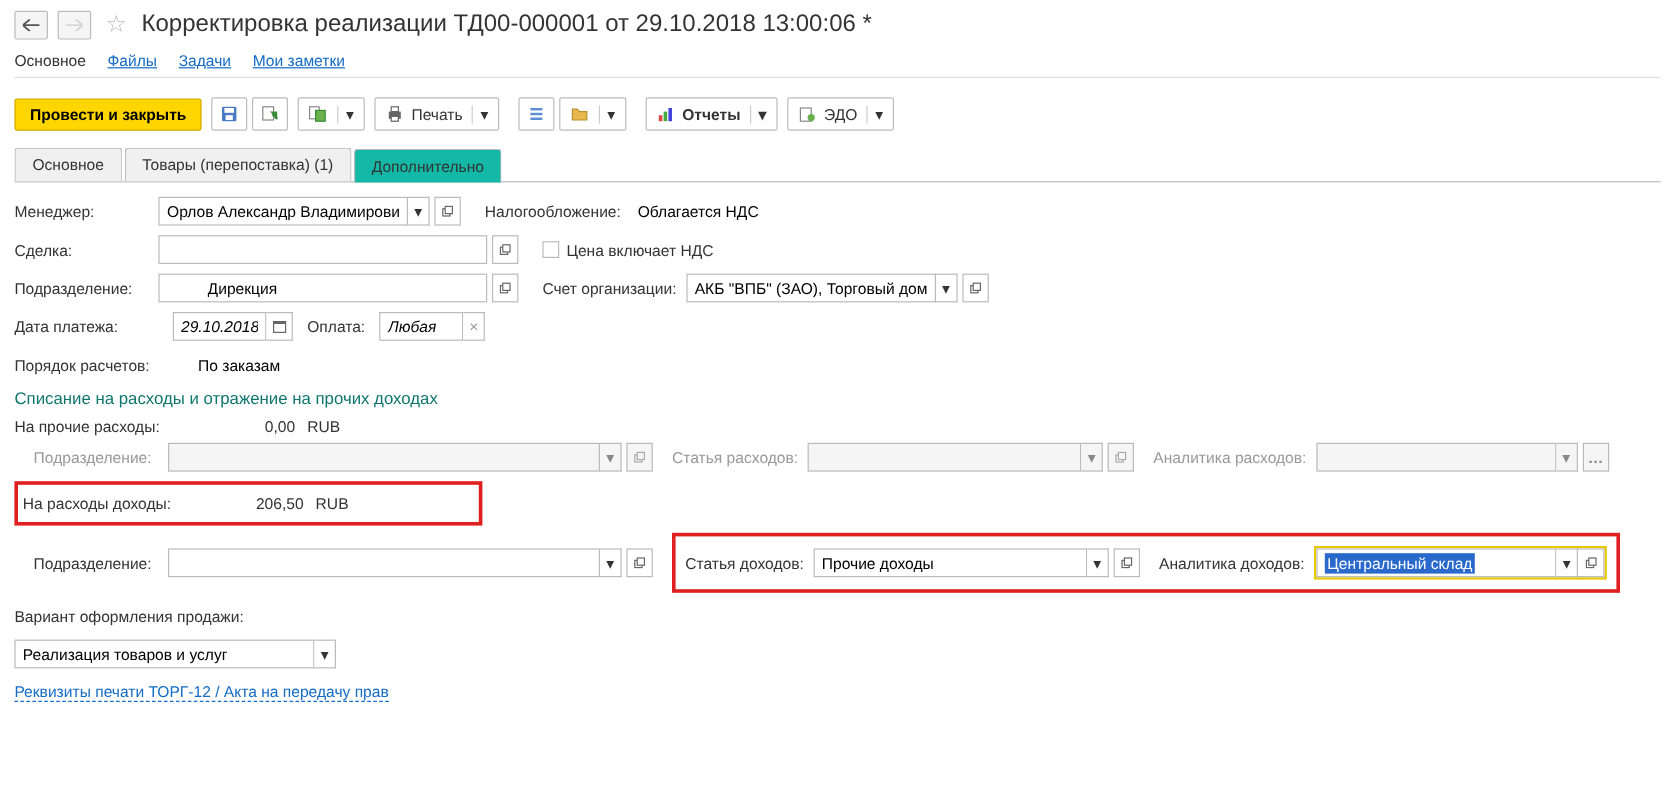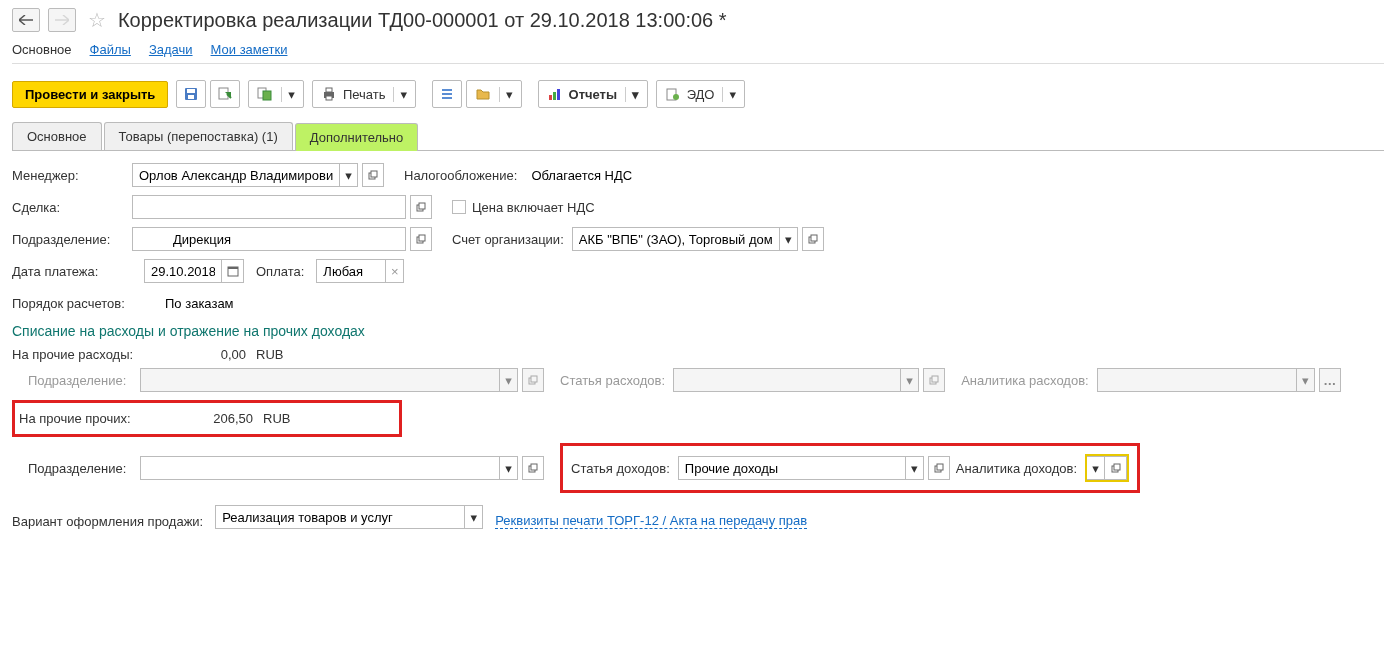--- a/index.html
+++ b/index.html
@@ -18,30 +18,30 @@
     
     .toolbar { display: flex; align-items: center; gap: 8px; margin-bottom: 14px; }
     .toolbar-group { display: flex; gap: 4px; }
     .btn-primary { background: #ffd600; border: 1px solid #d4a800; padding: 5px 12px; font-weight: bold; cursor: pointer; border-radius: 2px; font-size: 13px; }
     .btn-icon { width: 30px; height: 28px; border: 1px solid #bbb; background: #fff; display: inline-flex; align-items: center; justify-content: center; cursor: pointer; border-radius: 2px; }
     .btn-text { height: 28px; border: 1px solid #bbb; background: #fff; display: inline-flex; align-items: center; padding: 0 8px; gap: 6px; cursor: pointer; border-radius: 2px; font-size: 13px; }
     .btn-split { border-left: 1px solid #ccc; padding-left: 6px; margin-left: 2px; }
     
     .tabs { display: flex; margin-bottom: 0; border-bottom: 1px solid #bbb; }
     .tab { padding: 6px 14px; border: 1px solid #bbb; border-bottom: none; background: #f0f0f0; cursor: pointer; margin-right: 2px; border-radius: 3px 3px 0 0; }
-    .tab.active { background: #bef264; position: relative; top: 1px; }
+    .tab.active { background: #14b8a6; position: relative; top: 1px; }
     
     .form-area { padding: 12px 0; }
     .form-row { display: flex; align-items: center; margin-bottom: 8px; gap: 12px; }
     .label { width: 120px; flex-shrink: 0; }
     .label-short { width: 135px; flex-shrink: 0; }
     .input-group { display: flex; align-items: center; }
     .input-field { border: 1px solid #bbb; padding: 3px 6px; height: 24px; background: #fff; font-size: 13px; }
     .input-wide { width: 208px; }
-    .input-sm { width: 70px; }
+    .input-sm { width: 70px; font-style: italic; }
     .dropdown-btn { width: 18px; height: 24px; border: 1px solid #bbb; border-left: none; background: #fff; display: flex; align-items: center; justify-content: center; cursor: pointer; }
     .expand-btn { width: 22px; height: 24px; border: 1px solid #bbb; margin-left: 4px; background: #fff; display: flex; align-items: center; justify-content: center; cursor: pointer; }
     .cal-btn { width: 22px; height: 24px; border: 1px solid #bbb; border-left: none; background: #fff; display: flex; align-items: center; justify-content: center; cursor: pointer; }
     .clear-btn { width: 18px; height: 24px; border: 1px solid #bbb; border-left: none; background: #fff; display: flex; align-items: center; justify-content: center; cursor: pointer; color: #999; }
     .readonly { border: none; background: transparent; }
     .checkbox-row { display: flex; align-items: center; gap: 6px; }
     .checkbox { width: 14px; height: 14px; border: 1px solid #bbb; }
     
     .col-left { display: flex; align-items: center; }
     .col-right { display: flex; align-items: center; }
@@ -61,21 +61,21 @@
     .yellow-box { border: 2px solid #e8c800; }
     .yellow-box .input-field { background: #fff; color: #0050cc; }
     .selected-text { background: #2969cc; color: #fff; padding: 1px 2px; }
     
     .amount-row { display: flex; align-items: center; }
     .amount-label { width: 140px; }
     .amount-value { width: 100px; text-align: right; padding-right: 6px; }
     .amount-cur { margin-left: 4px; }
     .link-dotted { color: #146cc5; border-bottom: 1px dashed #146cc5; cursor: pointer; }
     
-    .bottom-row { display: flex; align-items: flex-end; gap: 12px; margin-top: 12px; }
+    .bottom-row { display: flex; align-items: flex-start; gap: 12px; margin-top: 12px; flex-direction: column; }
     .disabled-field { background: #f5f5f5; color: #888; }
     
     svg { display: block; }
   </style>
 </head>
 <body>
 
 <div class="header-row">
   <div class="nav-btn">
     <svg width="14" height="10" viewBox="0 0 14 10">
@@ -306,57 +306,60 @@
       <div class="input-group">
         <input class="input-field disabled-field" style="width: 200px;" disabled="">
         <div class="dropdown-btn disabled-field">▾</div>
         <div class="ellipsis-btn disabled-field">…</div>
       </div>
     </div>
   </div>
 
   <div style="display:flex;gap:0;align-items:stretch;margin-bottom:6px;">
     <div class="red-box" style="display:flex;align-items:center;width:390px;">
-      <span class="amount-label">На прочие прочих:</span>
+      <span class="amount-label">На расходы доходы:</span>
       <span class="amount-value">206,50</span>
       <span class="amount-cur">RUB</span>
     </div>
   </div>
 
   <div class="three-col" style="position:relative;">
     <div class="col-block">
       <span class="field-label" style="padding-left:16px;width:120px;">Подразделение:</span>
       <div class="input-group">
         <input class="input-field input-3col-sm" style="">
         <div class="dropdown-btn">▾</div>
         <div class="expand-btn">
             <svg width="10" height="10" viewBox="0 0 10 10">
               <rect x="1" y="3" width="6" height="6" fill="none" stroke="#666"></rect>
               <rect x="3" y="1" width="6" height="6" fill="#fff" stroke="#666"></rect>
             </svg>
           </div>
       </div>
     </div>
-    <div class="red-box" style="display:flex;gap:6px;align-items:center;padding:8px;">
+    <div class="red-box" style="display:flex;gap:16px;align-items:center;padding:8px;">
       <div class="col-block">
         <span class="field-label">Статья доходов:</span>
         <div class="input-group">
           <input class="input-field input-3col" value="Прочие доходы" style="">
           <div class="dropdown-btn">▾</div>
           <div class="expand-btn">
               <svg width="10" height="10" viewBox="0 0 10 10">
                 <rect x="1" y="3" width="6" height="6" fill="none" stroke="#666"></rect>
                 <rect x="3" y="1" width="6" height="6" fill="#fff" stroke="#666"></rect>
               </svg>
             </div>
         </div>
       </div>
       <div class="col-block">
         <span class="field-label">Аналитика доходов:</span>
         <div class="input-group yellow-box">
+          <div class="input-field" style="width:200px;display:flex;align-items:center;">
+              <span class="selected-text">Центральный склад</span>
+            </div>
           <div class="dropdown-btn">▾</div>
           <div class="expand-btn" style="margin-left:0;border-left:none;">
               <svg width="10" height="10" viewBox="0 0 10 10">
                 <rect x="1" y="3" width="6" height="6" fill="none" stroke="#666"></rect>
                 <rect x="3" y="1" width="6" height="6" fill="#fff" stroke="#666"></rect>
               </svg>
             </div>
         </div>
       </div>
     </div>

